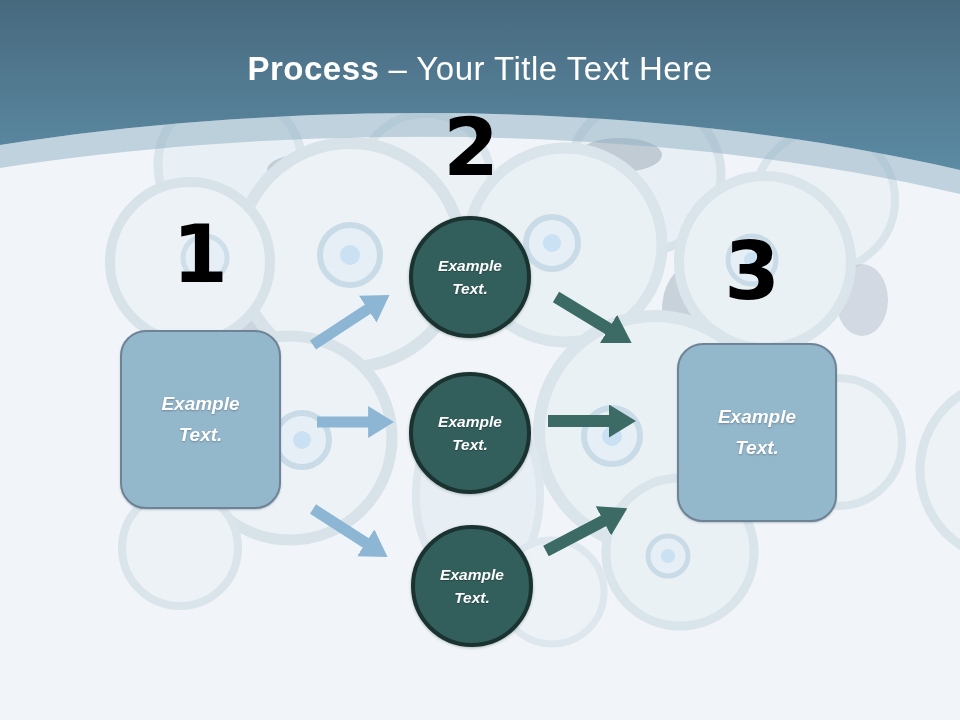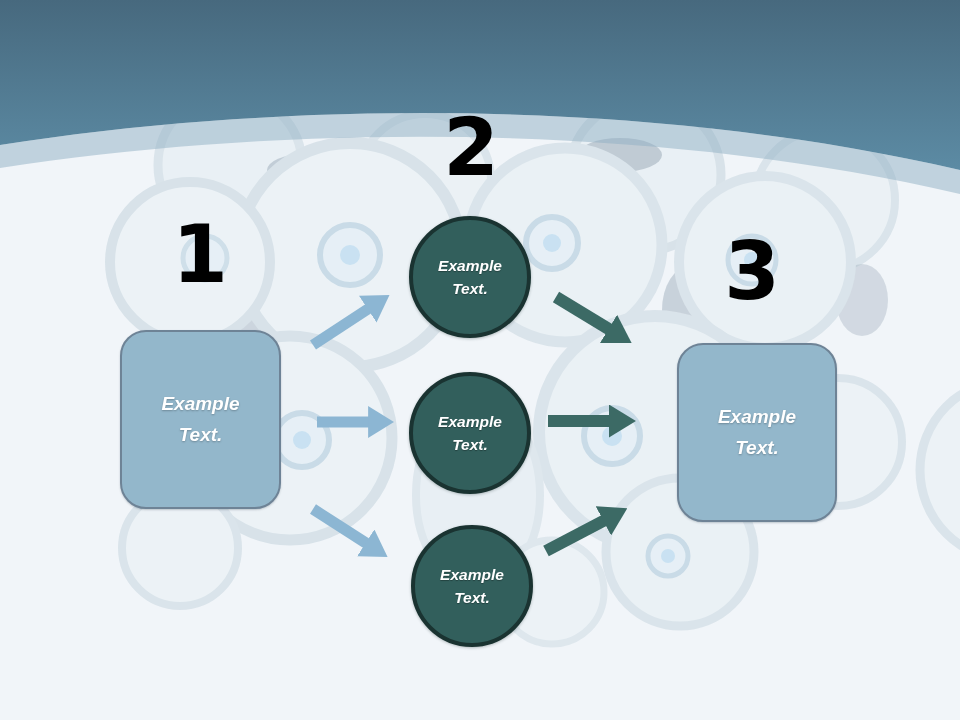--- a/index.html
+++ b/index.html
@@ -103,20 +103,23 @@
     <defs>
       <linearGradient id="hdr" x1="0" y1="0" x2="0" y2="1">
         <stop offset="0" style="stop-color:var(--header-top,#47697e)"></stop>
         <stop offset="1" style="stop-color:var(--header-bottom,#5c8ba4)"></stop>
       </linearGradient>
     </defs>
     <path d="M0,145 C300,98 660,100 960,170 L960,194 C660,124 300,122 0,168 Z" style="fill:var(--band,#8fb0c4)" opacity="0.5"></path>
     <path d="M0,0 H960 V170 C660,100 300,98 0,145 Z" fill="url(#hdr)"></path>
   </svg>
 
+  <div class="title">
+    <span class="b">Process</span><span class="r">– Your Title Text Here</span>
+  </div>
 
   <div class="stepnum" style="left:155px;top:209px">1</div>
   <div class="stepnum" style="left:426px;top:102px">2</div>
   <div class="stepnum" style="left:707px;top:226px">3</div>
 
   <svg class="abs" style="left:0;top:0" width="960" height="720" viewBox="0 0 960 720" aria-hidden="true">
     <defs>
       <marker id="mLight" viewBox="0 0 10 10" refX="1.5" refY="5" markerWidth="26" markerHeight="32" orient="auto" markerUnits="userSpaceOnUse" preserveAspectRatio="none">
         <path d="M0,0 L10,5 L0,10 z" style="fill:var(--arrow-light,#8cb6d3)"></path>
       </marker>

